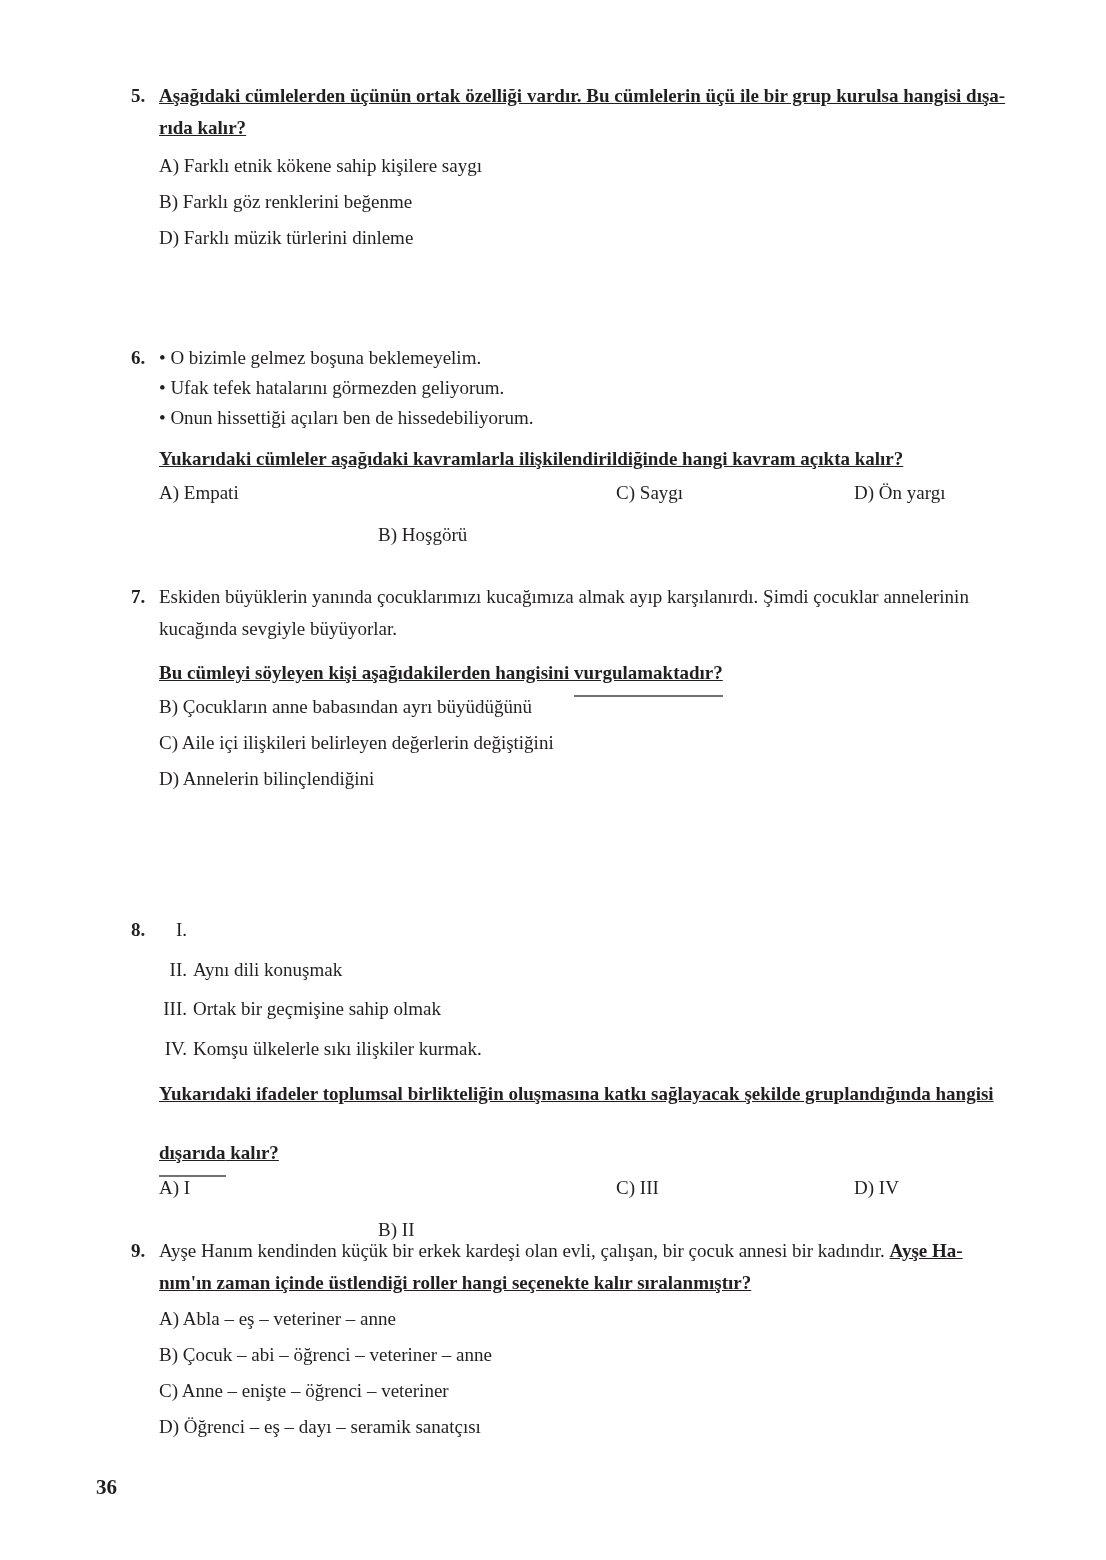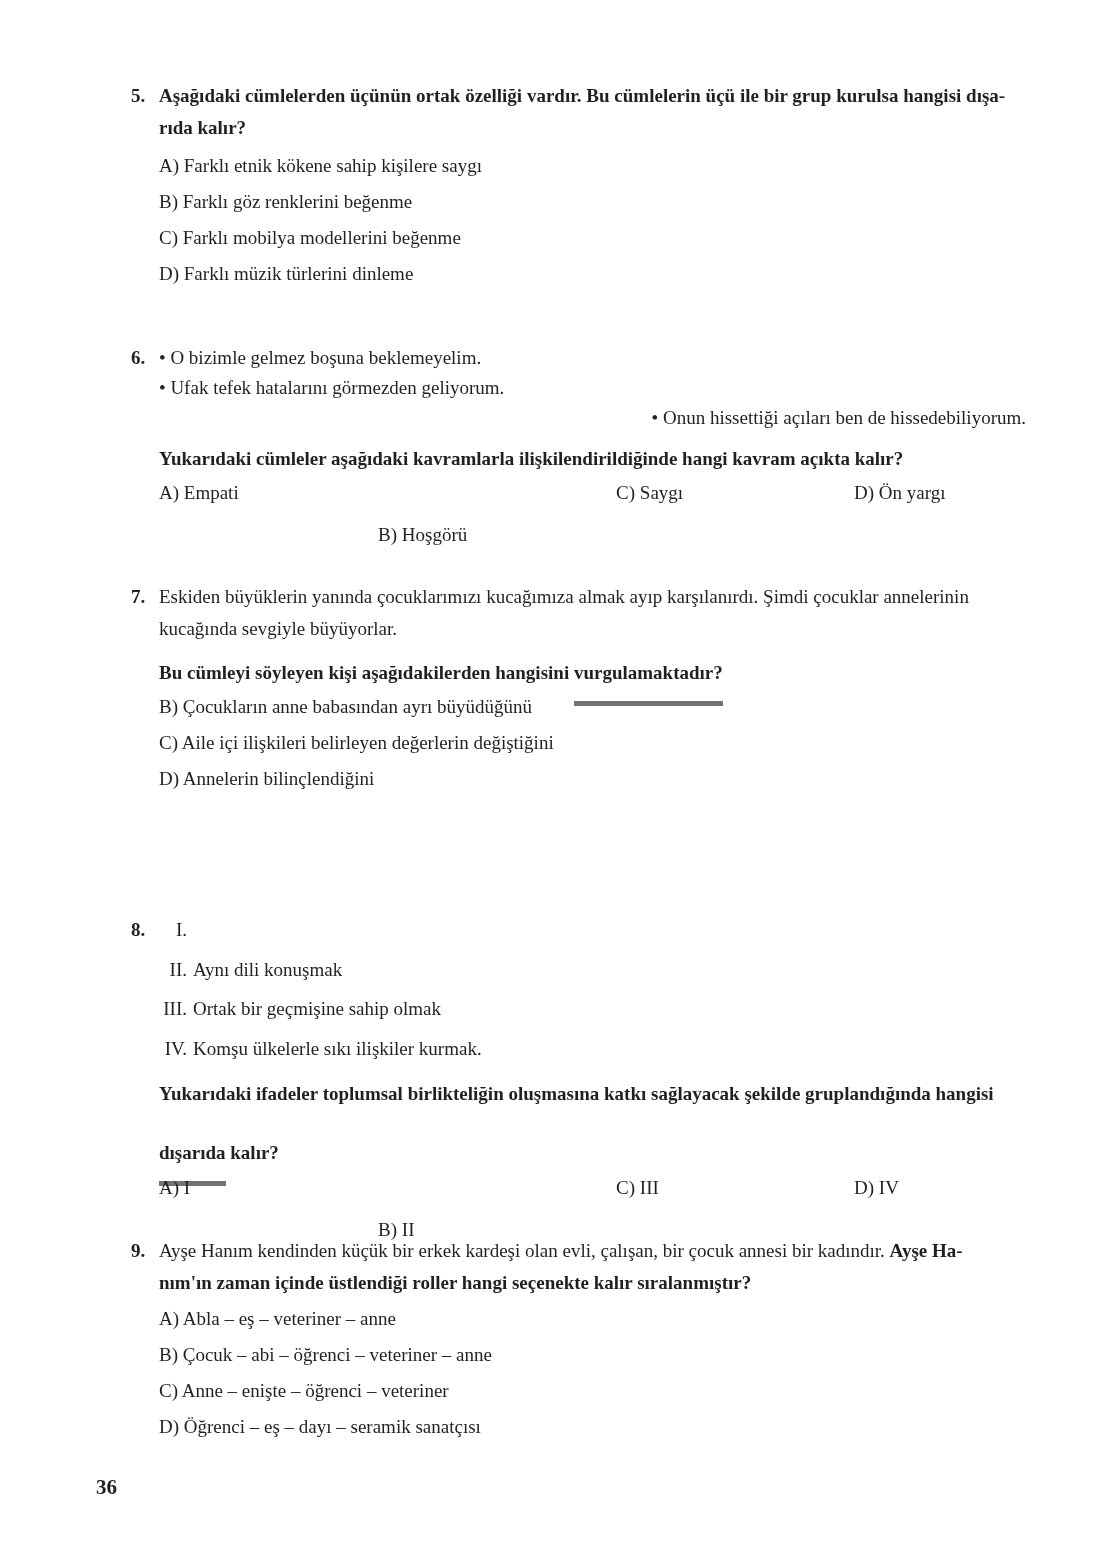--- a/index.html
+++ b/index.html
@@ -27,39 +27,39 @@
       top: 0;
       font-weight: bold;
     }
     .body {
       margin-left: 28px;
     }
     .line {
       line-height: 32px;
       white-space: nowrap;
     }
-    .bold { font-weight: bold; }
+    .bold { font-weight: bold; text-decoration: underline; }
     .opt {
       height: 36px;
       line-height: 36px;
       white-space: nowrap;
     }
     .opts-row {
       display: flex;
       height: 36px;
       line-height: 36px;
       gap: 48px;
     }
     .opts-row .cell:nth-child(1) { width: 199px; }
     .opts-row .cell:nth-child(2) { width: 221px; margin-top: 42px; }
     .opts-row .cell:nth-child(3) { width: 221px; }
     .opts-row .cell:nth-child(4) { width: 200px; }
     .u {
-      border-bottom: 5px solid #737373;
-      padding-bottom: 18px;
+      border-bottom: 2px solid #737373;
+      padding-bottom: 12px;
     }
     .roman {
       display: flex;
       height: 39.5px;
       line-height: 39.5px;
     }
     .roman .rn {
       width: 34px;
       text-align: right;
       padding-right: 6px;
@@ -77,31 +77,30 @@
 <body>
 
 <div class="q" style="top:80px;">
   <span class="num" style="line-height:32px;">5.</span>
   <div class="body">
     <div class="line bold">Aşağıdaki cümlelerden üçünün ortak özelliği vardır. Bu cümlelerin üçü ile bir grup kurulsa hangisi dışa-</div>
     <div class="line bold">rıda kalır?</div>
     <div style="height:4px;"></div>
     <div class="opt">A) Farklı etnik kökene sahip kişilere saygı</div>
     <div class="opt">B) Farklı göz renklerini beğenme</div>
-    <div class="opt">C) Farklı mobilya modellerini beğenme</div>
     <div class="opt">D) Farklı müzik türlerini dinleme</div>
   </div>
 </div>
 
 <div class="q" style="top:343px;">
   <span class="num" style="line-height:30px;">6.</span>
   <div class="body">
     <div class="line" style="line-height:30px;">• O bizimle gelmez boşuna beklemeyelim.</div>
     <div class="line" style="line-height:30px;">• Ufak tefek hatalarını görmezden geliyorum.</div>
-    <div class="line" style="line-height:30px;text-align:right;">• Onun hissettiği açıları ben de hissedebiliyorum.</div>
+    <div class="line" style="line-height:30px;">• Onun hissettiği açıları ben de hissedebiliyorum.</div>
     <div style="height:10px;"></div>
     <div class="line bold">Yukarıdaki cümleler aşağıdaki kavramlarla ilişkilendirildiğinde hangi kavram açıkta kalır?</div>
     <div class="opts-row">
       <div class="cell">A) Empati</div>
       <div class="cell">B) Hoşgörü</div>
       <div class="cell">C) Saygı</div>
       <div class="cell">D) Ön yargı</div>
     </div>
   </div>
 </div>

